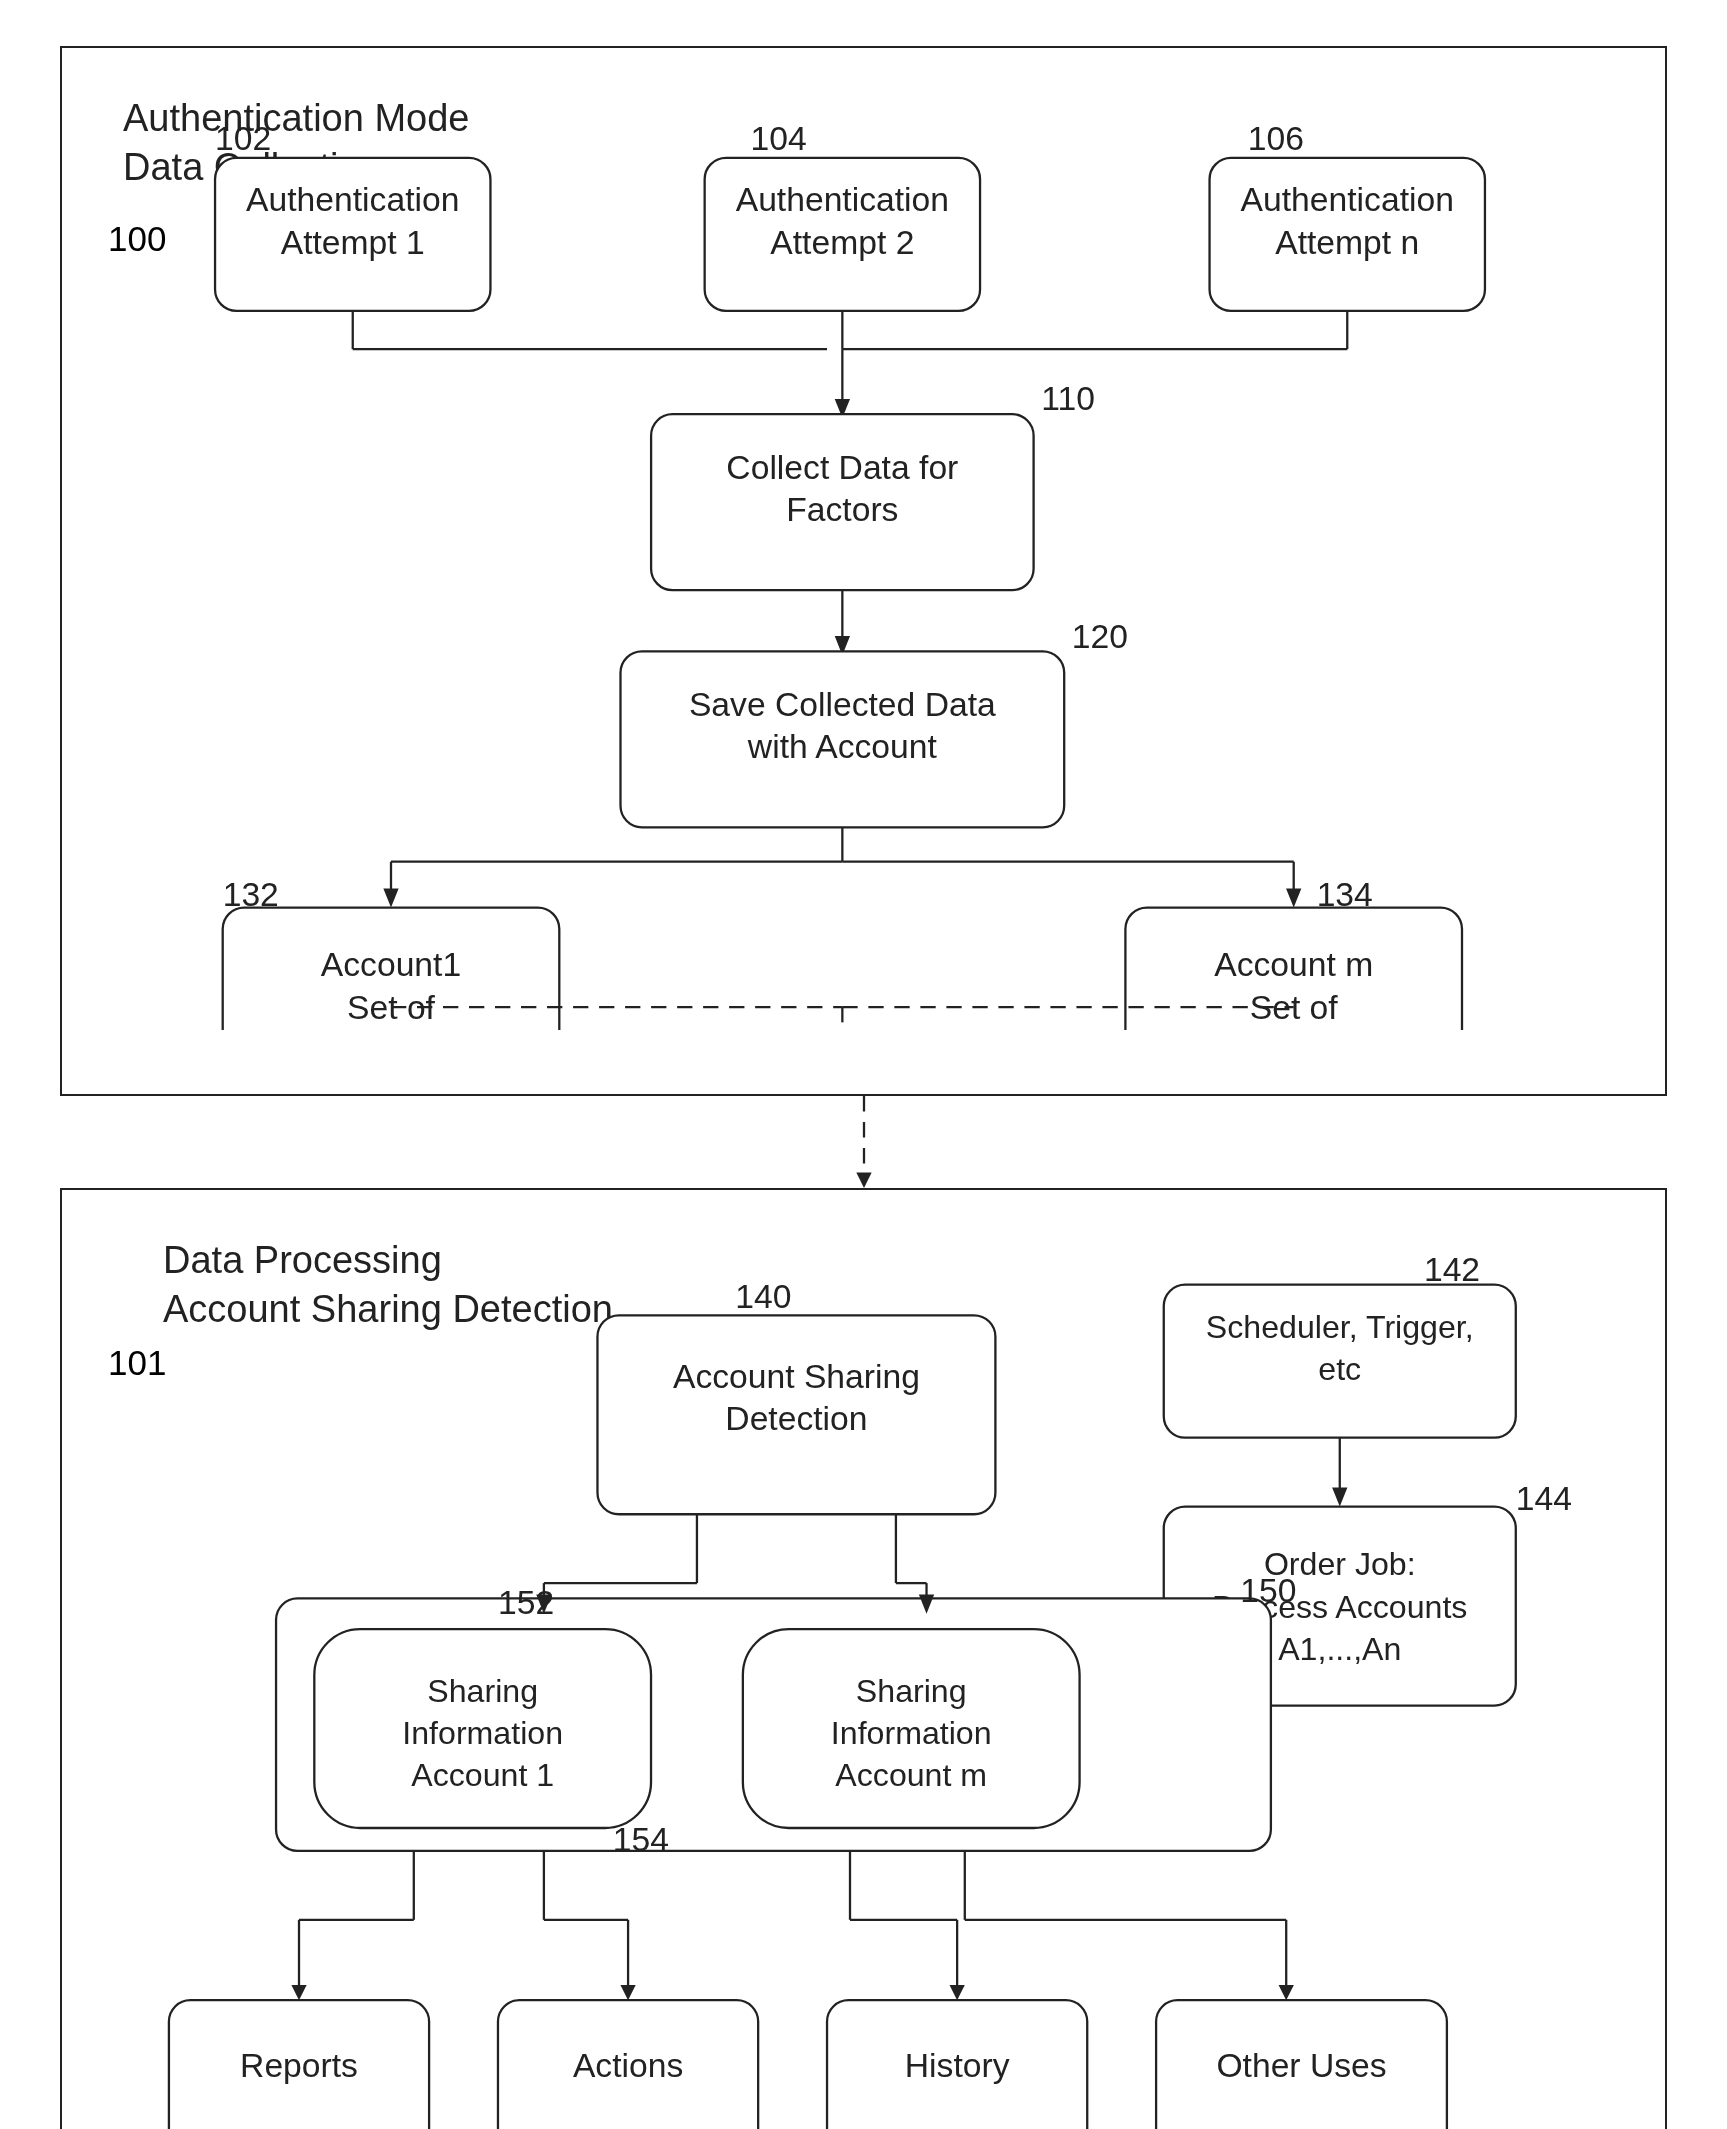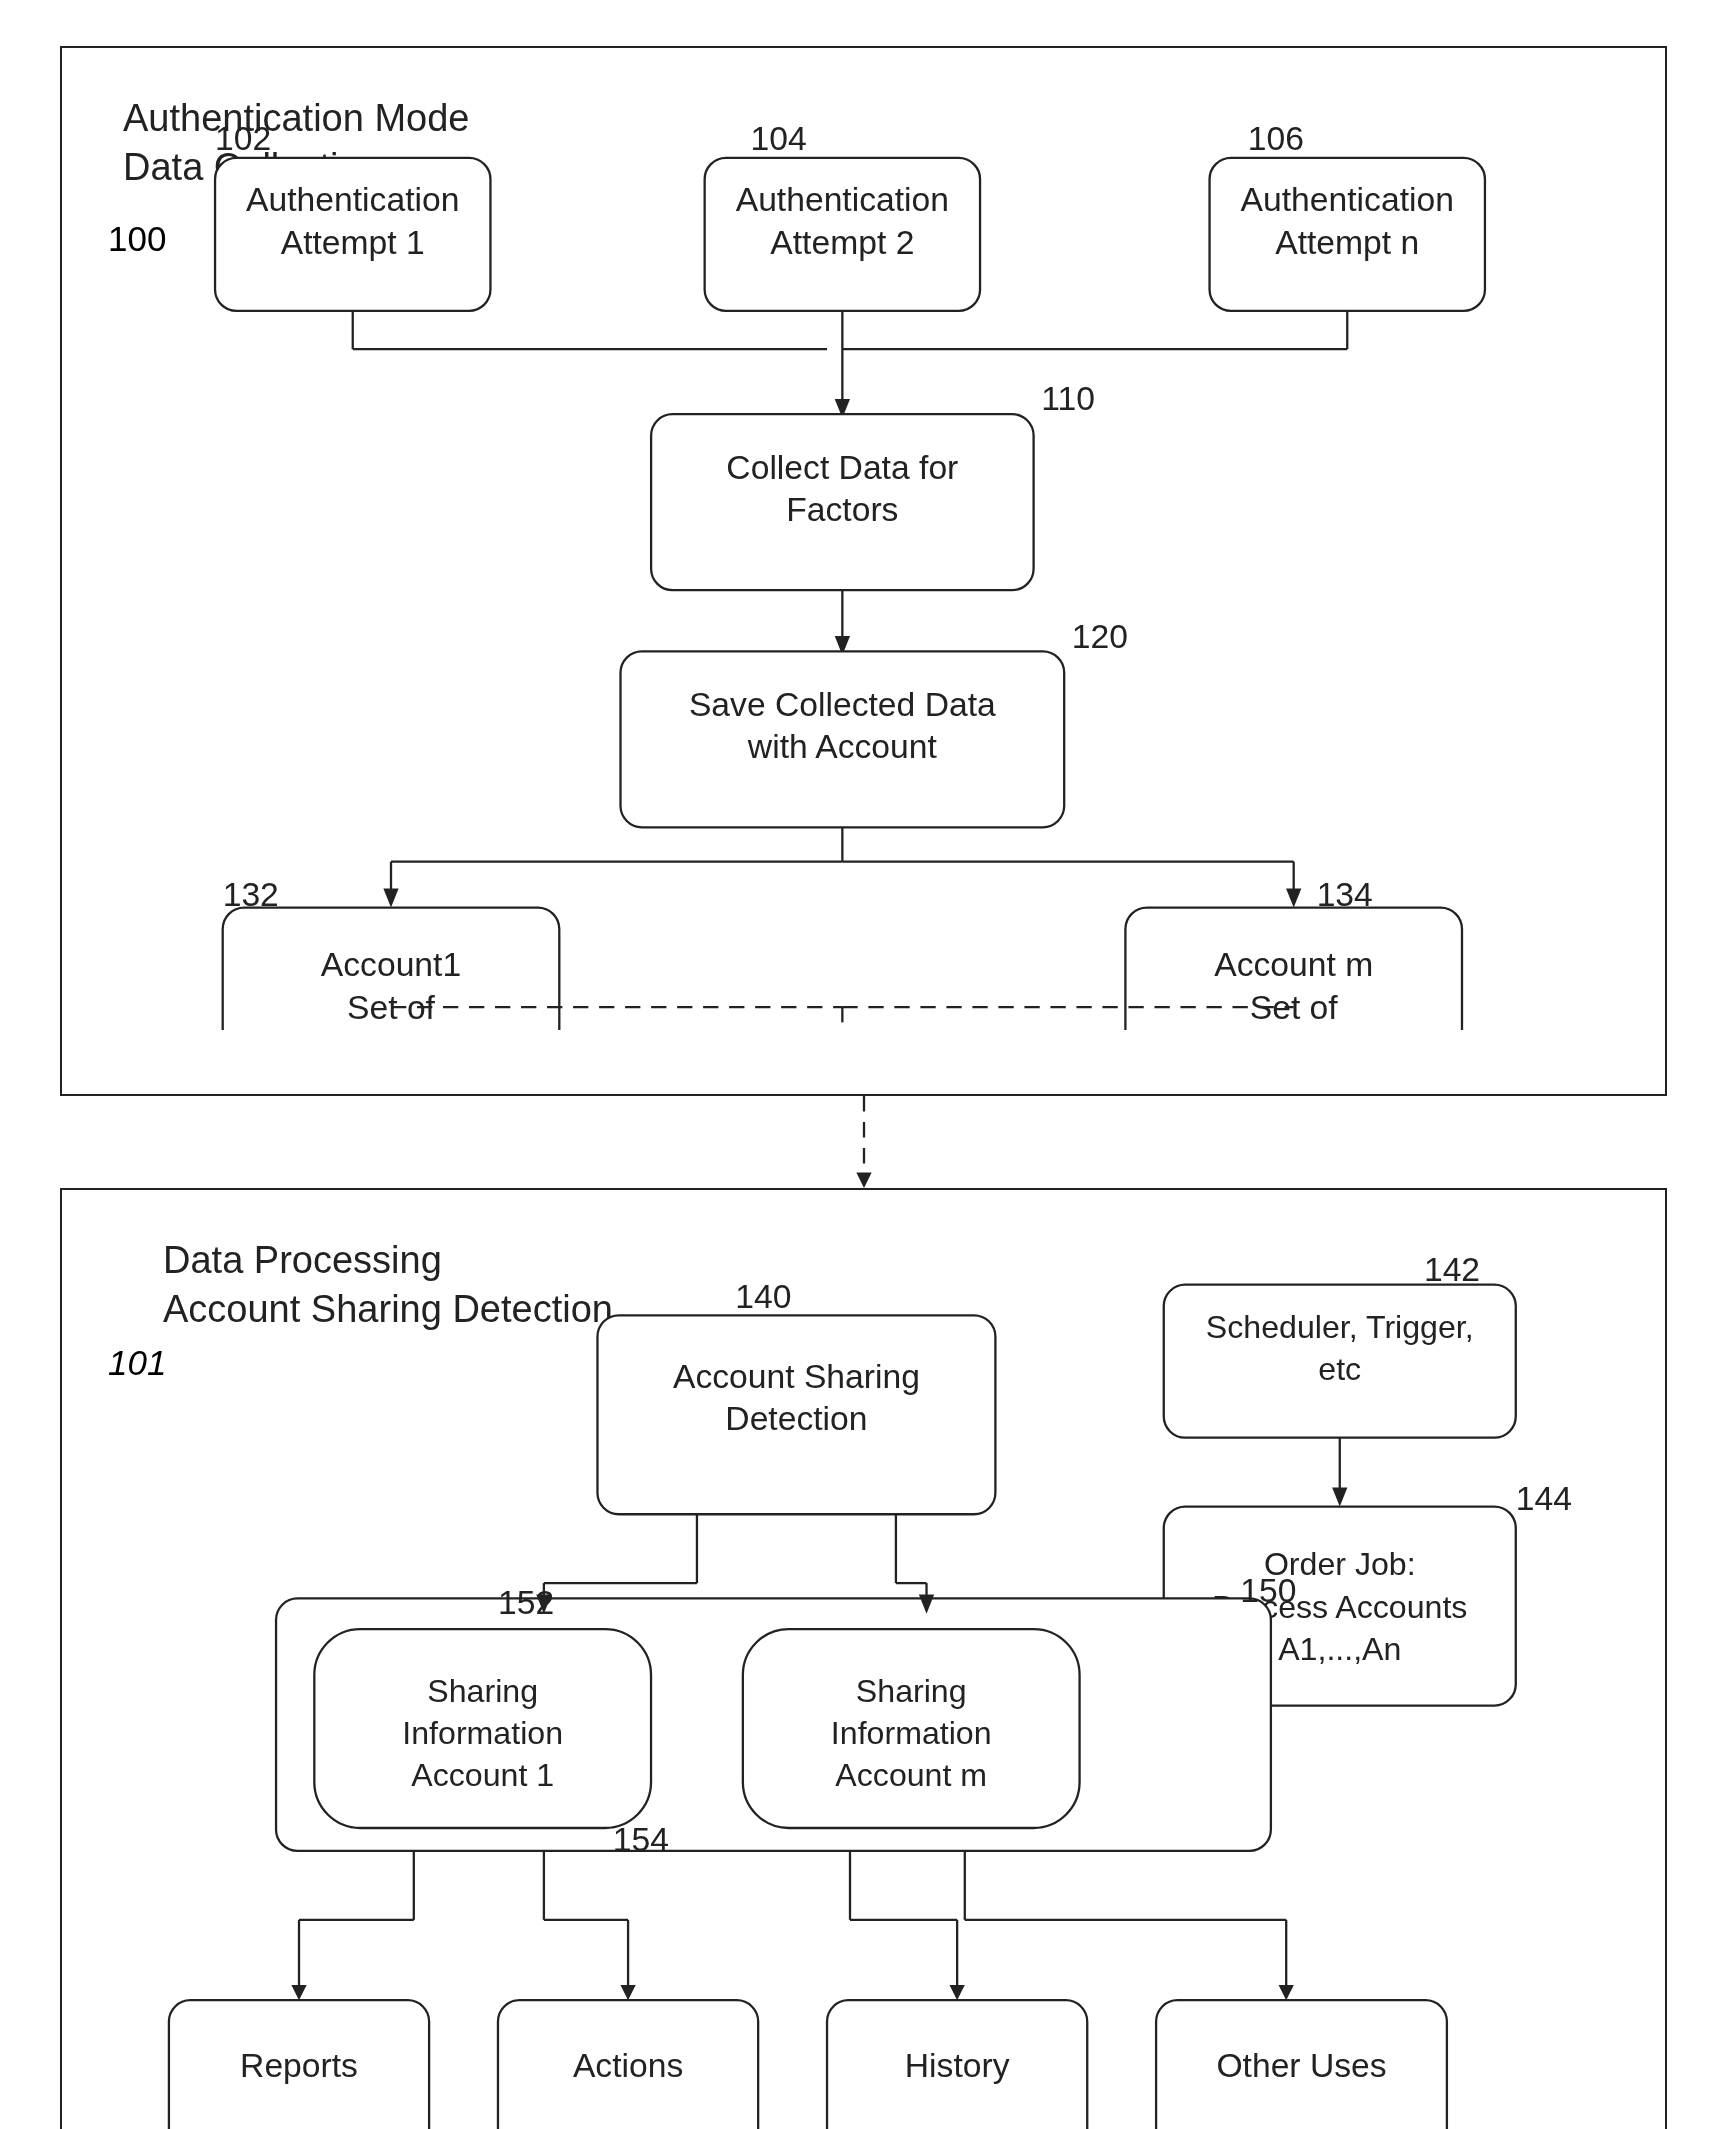--- a/index.html
+++ b/index.html
@@ -148,21 +148,21 @@
     </svg>
   </div>
 
   <div class="section-box bottom-section">
 
     <div class="section-label top-left">
       <div style="white-space:pre-line; font-size:38px;margin-left:40px;">Data Processing
 Account Sharing Detection</div>
     </div>
 
-    <div style="position:absolute; top:153px; left:46px; font-size:35px;font-style:italic;">101</div>
+    <div style="position:absolute; top:153px; left:46px; font-size:35px;">101</div>
 
     <div class="diagram-wrapper">
       <svg width="1454" height="1148" viewBox="0 0 1900 1500">
 
         <rect x="620" y="80" width="520" height="260" rx="28" ry="28" fill="white" stroke="#222" stroke-width="3"></rect>
         <text x="880" y="175" text-anchor="middle" font-size="44" font-family="Arial" fill="#222">Account Sharing</text>
         <text x="880" y="230" text-anchor="middle" font-size="44" font-family="Arial" fill="#222">Detection</text>
 
         <text x="800" y="70" text-anchor="start" font-size="44" font-family="Arial" fill="#222">140</text>
 

